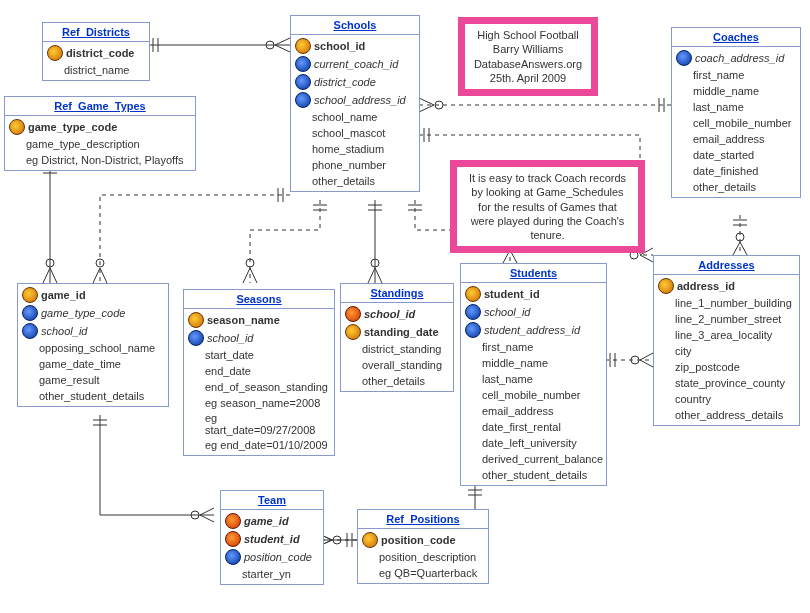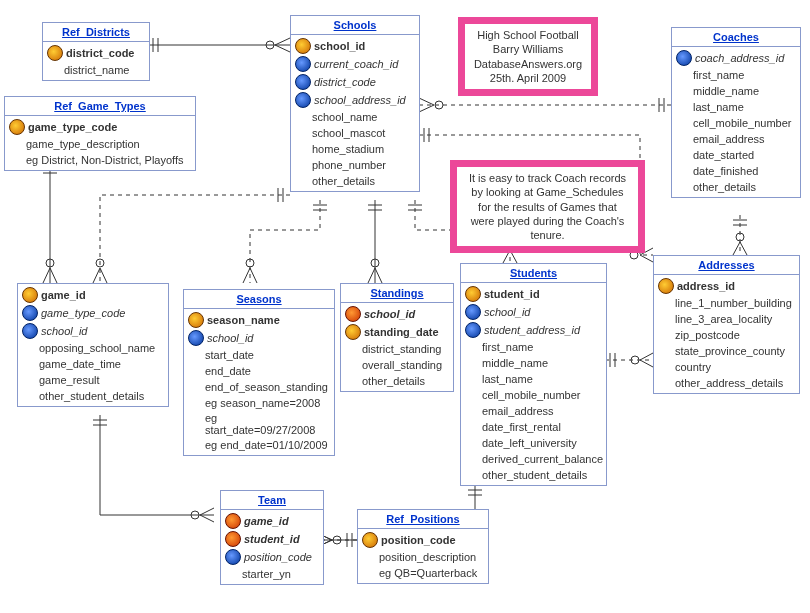--- a/index.html
+++ b/index.html
@@ -397,21 +397,29 @@
       <div class="field bold">
         <span class="key pk"></span>
         <span>address_id</span>
       </div>
       <div class="field">
         <span class="key none"></span>
         <span>line_1_number_building</span>
       </div>
       <div class="field">
         <span class="key none"></span>
+        <span>line_2_number_street</span>
+      </div>
+      <div class="field">
+        <span class="key none"></span>
         <span>line_3_area_locality</span>
+      </div>
+      <div class="field">
+        <span class="key none"></span>
+        <span>city</span>
       </div>
       <div class="field">
         <span class="key none"></span>
         <span>zip_postcode</span>
       </div>
       <div class="field">
         <span class="key none"></span>
         <span>state_province_county</span>
       </div>
       <div class="field">

